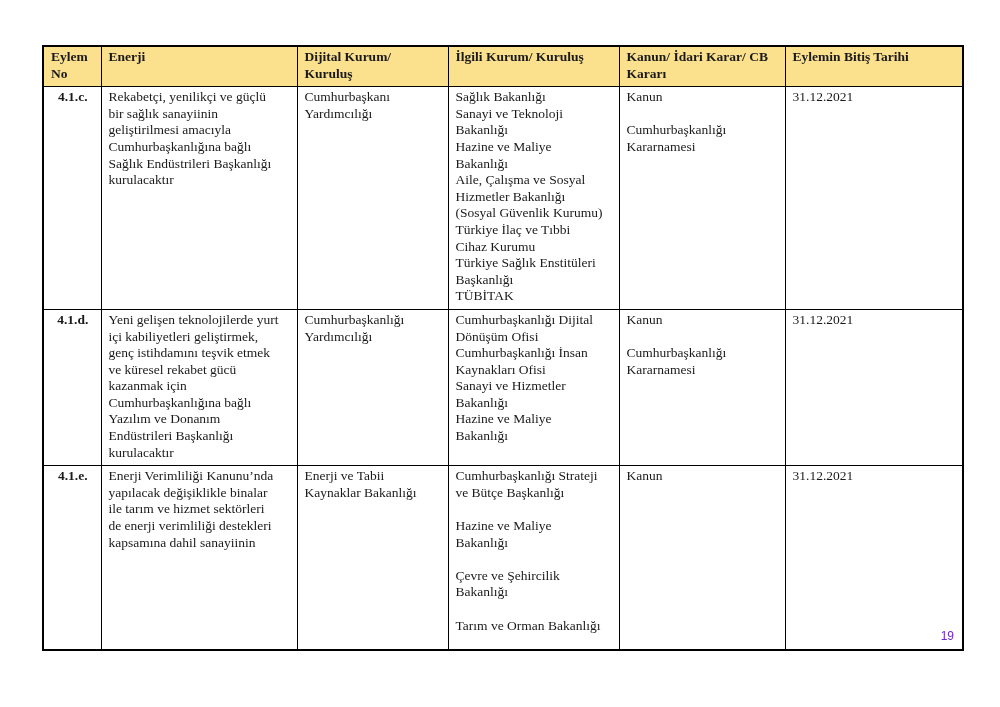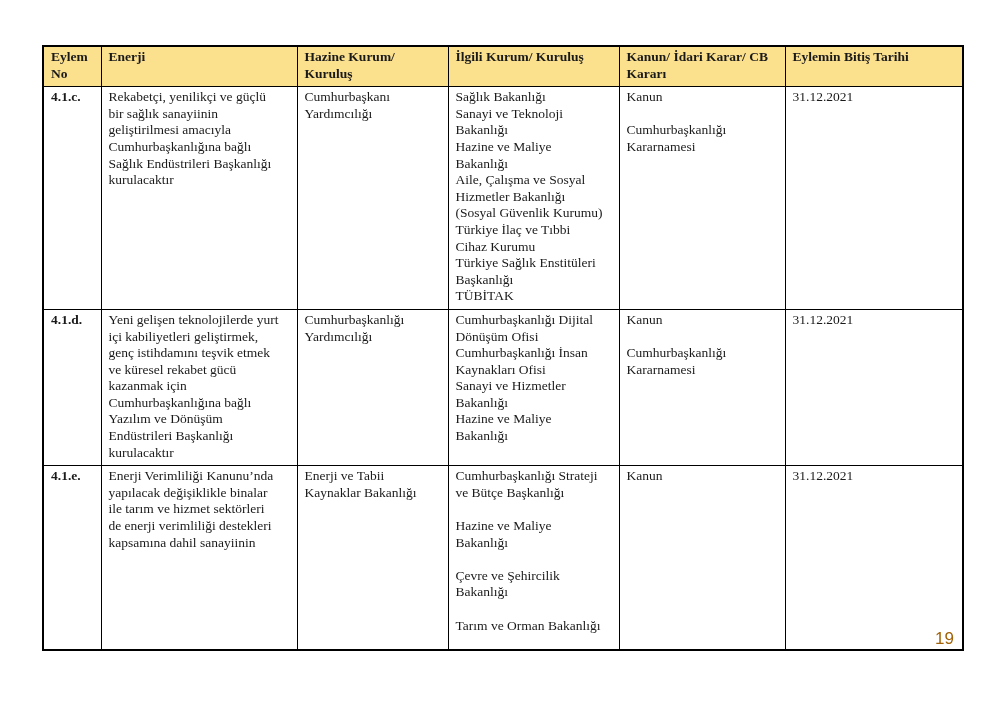--- a/index.html
+++ b/index.html
@@ -24,50 +24,50 @@
     line-height: 1.23;
     white-space: pre-line;
     overflow: hidden;
     word-wrap: break-word;
   }
   .doc-table th {
     background: #fbe08e;
     text-align: left;
     font-weight: bold;
   }
-  .doc-table td.c-no { font-weight: bold; }
+  .doc-table td.c-no { font-weight: bold; text-align: center; }
   tr.r1 { height: 211px; }
   tr.r2 { height: 145px; margin-left: 32px; }
   tr.r3 { height: 184px; }
 
   .page-number {
     position: absolute; top: 629px; right: 46px;
     font-family: "Liberation Sans", sans-serif;
-    font-size: 17px; color: #a16207;
+    font-size: 12px; color: #6d28d9;
   }
 </style>
 </head>
 <body>
 
 <div class="page">
 
   <table class="doc-table">
     <colgroup>
       <col style="width:58px">
       <col style="width:196px">
       <col style="width:151px">
       <col style="width:171px">
       <col style="width:166px">
       <col style="width:178px">
     </colgroup>
     <thead>
       <tr>
         <th>Eylem No</th>
         <th>Enerji</th>
-        <th>Hazine Kurum/ Kuruluş</th>
+        <th>Dijital Kurum/ Kuruluş</th>
         <th>İlgili Kurum/ Kuruluş</th>
         <th>Kanun/ İdari Karar/ CB Kararı</th>
         <th>Eylemin Bitiş Tarihi</th>
       </tr>
     </thead>
     <tbody>
       <tr class="r1">
         <td class="c-no">4.1.c.</td>
         <td>Rekabetçi, yenilikçi ve güçlü
 bir sağlık sanayiinin
@@ -97,21 +97,21 @@
         <td>31.12.2021</td>
       </tr>
       <tr class="r2">
         <td class="c-no">4.1.d.</td>
         <td>Yeni gelişen teknolojilerde yurt
 içi kabiliyetleri geliştirmek,
 genç istihdamını teşvik etmek
 ve küresel rekabet gücü
 kazanmak için
 Cumhurbaşkanlığına bağlı
-Yazılım ve Dönüşüm
+Yazılım ve Donanım
 Endüstrileri Başkanlığı
 kurulacaktır</td>
         <td>Cumhurbaşkanlığı
 Yardımcılığı</td>
         <td>Cumhurbaşkanlığı Dijital
 Dönüşüm Ofisi
 Cumhurbaşkanlığı İnsan
 Kaynakları Ofisi
 Sanayi ve Hizmetler
 Bakanlığı

